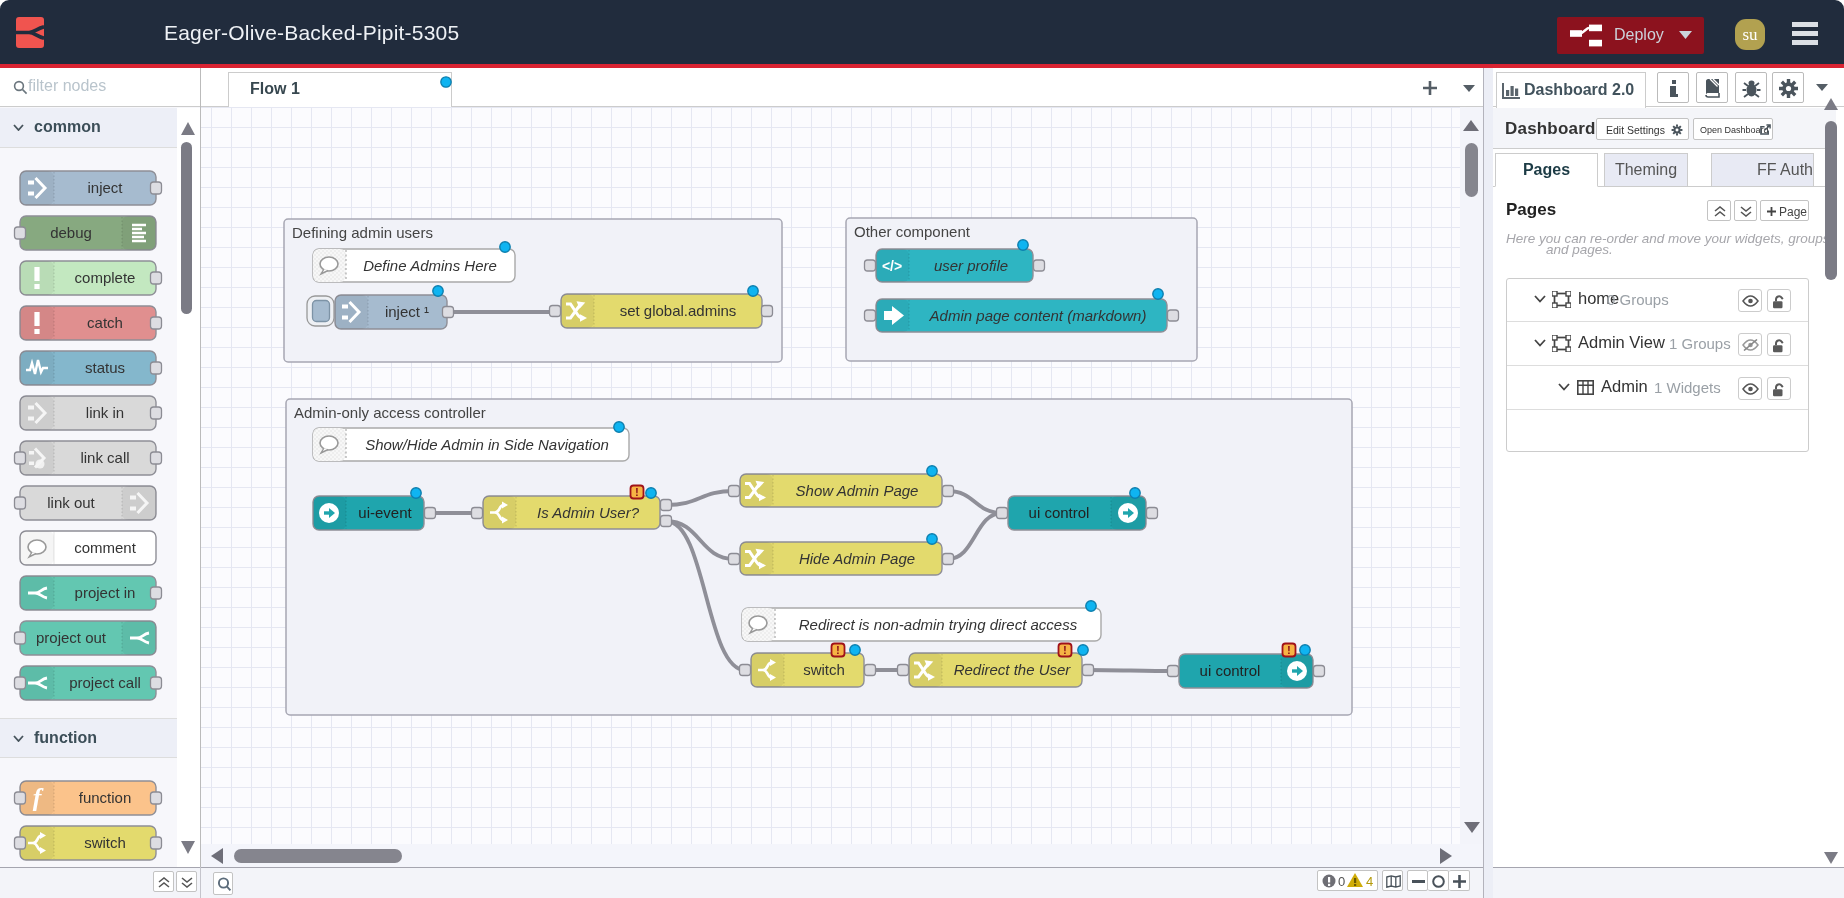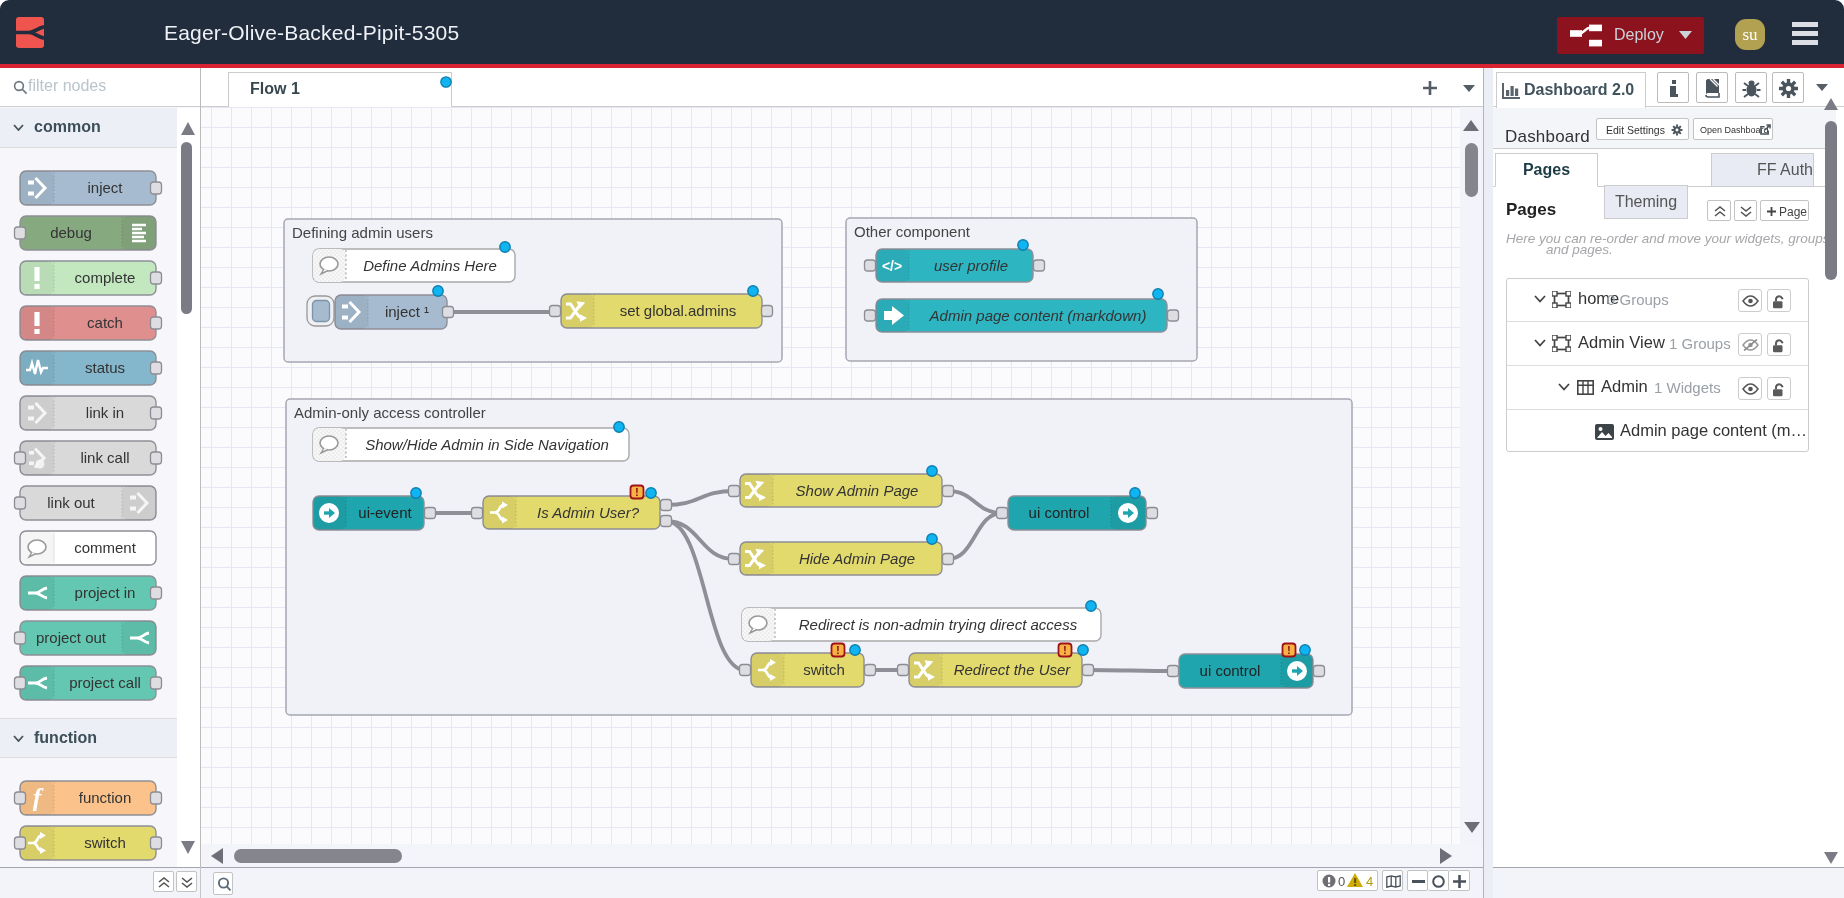--- a/index.html
+++ b/index.html
@@ -39,21 +39,21 @@
   #footer { left:0; top:867px; width:1844px; height:31px; background:#f3f4f9; border-top:1px solid #a5a5af; }
   .fbtn { position:absolute; background:#fff; border:1px solid #c3c3c3; border-radius:2px; }
 
   
   #sidebar { left:1485px; top:68px; width:359px; height:800px; background:#fff; }
   #sbtabs { position:absolute; left:0px; top:0px; width:359px; height:39px; background:#fff; border-bottom:1px solid #ccc; }
   #sbtab1 { position:absolute; left:11px; top:4px; width:150px; height:36px; background:#fff; border:1px solid #ccc; border-bottom:none; }
   #sbtab1 span { position:absolute; left:27px; top:8px; font-size:16px; color:#41525c; font-weight:bold; }
   .sqbtn { position:absolute; top:4px; width:32px; height:31px; background:#fff; border:1px solid #bbb; border-radius:2px; }
   #dashhead { position:absolute; left:0; top:40px; width:351px; height:41px; background:#f4f5f9; border-bottom:1px solid #ccc; }
-  #dashhead h2 { position:absolute; left:20px; top:11px; font-size:17px; color:#333; font-weight:normal; letter-spacing:0.2px;margin-top:8px; }
+  #dashhead h2 { position:absolute; left:20px; top:11px; font-size:17px; color:#333; font-weight:bold; letter-spacing:0.2px; }
   .hbtn { position:absolute; top:10px; height:22px; background:#fff; border:1px solid #c3c3c3; border-radius:2px; font-size:12px; color:#444; white-space:nowrap; }
   .stab { position:absolute; top:85px; height:34px; border:1px solid #ccc; background:#e8eaf4; color:#555; font-size:16px; text-align:center; line-height:32px; }
   #tabline { position:absolute; left:0px; top:118px; width:351px; height:1px; background:#ccc; }
   #pageshdr { position:absolute; left:21px; top:132px; font-size:17px; font-weight:bold; color:#222; }
   .pdesc { position:absolute; left:21px; color:#a6a6ab; font-style:italic; font-size:13.5px; }
   #tree { position:absolute; left:21px; top:210px; width:303px; height:174px; border:1px solid #ccc; border-radius:3px; }
   .trow { position:absolute; left:0; width:301px; height:43px; border-bottom:1px solid #ddd; }
   .tname { position:absolute; font-size:16.5px; color:#333; top:10px; white-space:nowrap; }
   .tcount { position:absolute; font-size:15px; color:#9aa0a6; top:12px; }
   .ibtn { position:absolute; top:10px; width:24px; height:23px; background:#fff; border:1px solid #ccc; border-radius:3px; }
@@ -561,21 +561,21 @@
       <div class="hbtn" style="left:208px; width:80px;">
           <span style="position:absolute;left:6px;top:6px;font-size:9px;color:#333;">Open Dashboard</span>
         <svg class="abs" style="left:66px;top:5px;" width="11" height="11" viewBox="0 0 12 12">
             <path d="M 9 7 V 11 H 1 V 3 H 5" fill="none" stroke="#4a545c" stroke-width="1.6"></path>
             <path d="M 7 1 H 11 V 5 M 11 1 L 5.5 6.5" stroke="#4a545c" stroke-width="1.6" fill="none"></path>
           </svg>
       </div>
     </div>
     <div id="tabline"></div>
     <div class="stab" style="left:10px; width:103px; background:#fff; border-bottom:1px solid #fff; color:#1c3b45; font-weight:bold;">Pages</div>
-    <div class="stab" style="left:119px; width:84px;margin-top:32px;">Theming</div>
+    <div class="stab" style="left:119px; width:84px;">Theming</div>
     <div class="stab" style="left:226px; width:103px;text-align:right;">FF Auth</div>
     <div id="pageshdr">Pages</div>
     <div class="hbtn" style="left:222px; top:132px; width:24px; height:21px;">
         <svg class="abs" style="left:6px;top:5px;" width="12" height="11">
           <path d="M 1 5 L 6 1 L 11 5 M 1 10 L 6 6 L 11 10" fill="none" stroke="#555" stroke-width="1.6"></path>
         </svg>
       </div>
     <div class="hbtn" style="left:249px; top:132px; width:23px; height:21px;">
         <svg class="abs" style="left:5px;top:5px;" width="12" height="11">
           <path d="M 1 1 L 6 5 L 11 1 M 1 6 L 6 10 L 11 6" fill="none" stroke="#555" stroke-width="1.6"></path>
@@ -659,28 +659,20 @@
               <circle cx="8.5" cy="6" r="2.3" fill="#555"></circle>
             </svg>
           </div>
         <div class="ibtn" style="left:260px;">
             <svg class="abs" style="left:4px;top:4px;" width="16" height="15" viewBox="0 0 16 15">
               <rect x="1" y="7.3" width="9.5" height="7" rx="1.2" fill="#5a5a5a"></rect>
               <path d="M 4 7.3 V 5.4 A 3.1 3.1 0 0 1 9.6 3.6 L 10.8 5.2" fill="none" stroke="#5a5a5a" stroke-width="2"></path>
             </svg>
           </div>
       </div>
-      <div class="trow" style="top:132px; border-bottom:none; height:42px;">
-        <svg class="abs" style="left:88px;top:13px;" width="19" height="16" viewBox="0 0 19 16">
-            <rect x="0" y="0" width="19" height="16" rx="2" fill="#3d4448"></rect>
-            <circle cx="5.5" cy="5" r="2" fill="#fff"></circle>
-            <path d="M 2 14 L 7 8 L 10.5 12 L 13.5 9 L 17 13 V 14 Z" fill="#fff"></path>
-          </svg>
-        <span class="tname" style="left:113px;">Admin page content (m…</span>
-      </div>
     </div>
 
     <svg class="abs" style="left:337px;top:0px;" width="18" height="800">
       <polygon points="2,42 16,42 9,30" fill="#7b7b85"></polygon>
       <rect x="3" y="53" width="12" height="159" rx="6" fill="#7b7b85"></rect>
       <polygon points="2,784 16,784 9,796" fill="#7b7b85"></polygon>
     </svg>
   </div>
 
   <div class="abs" id="footer">

